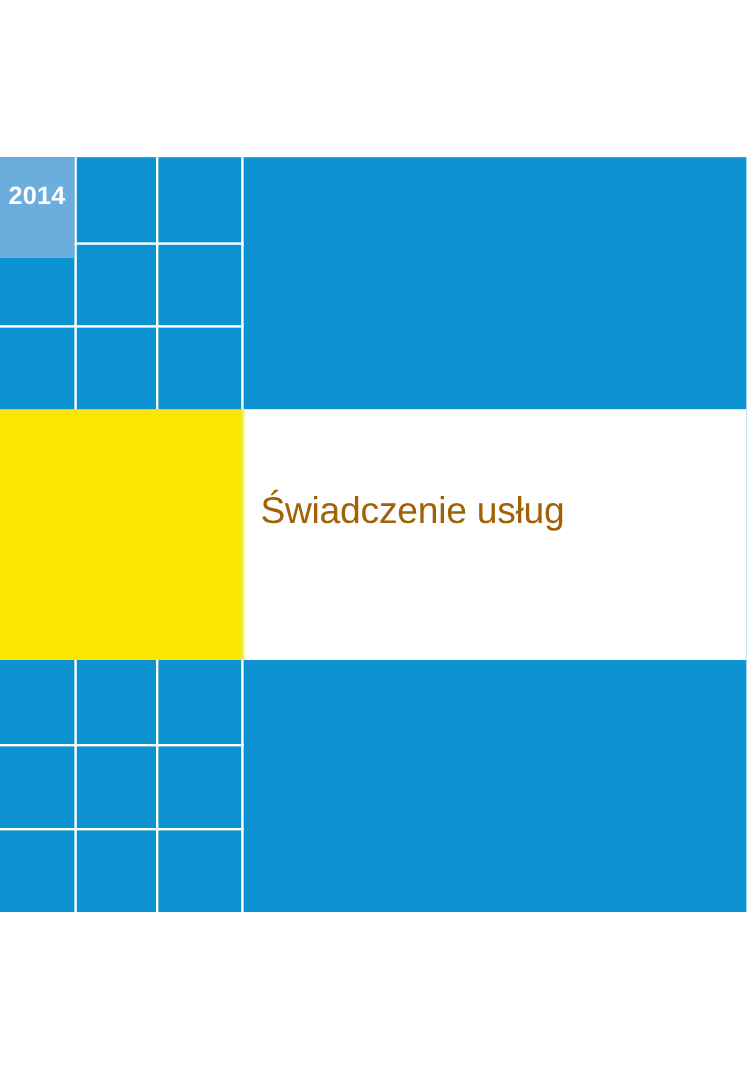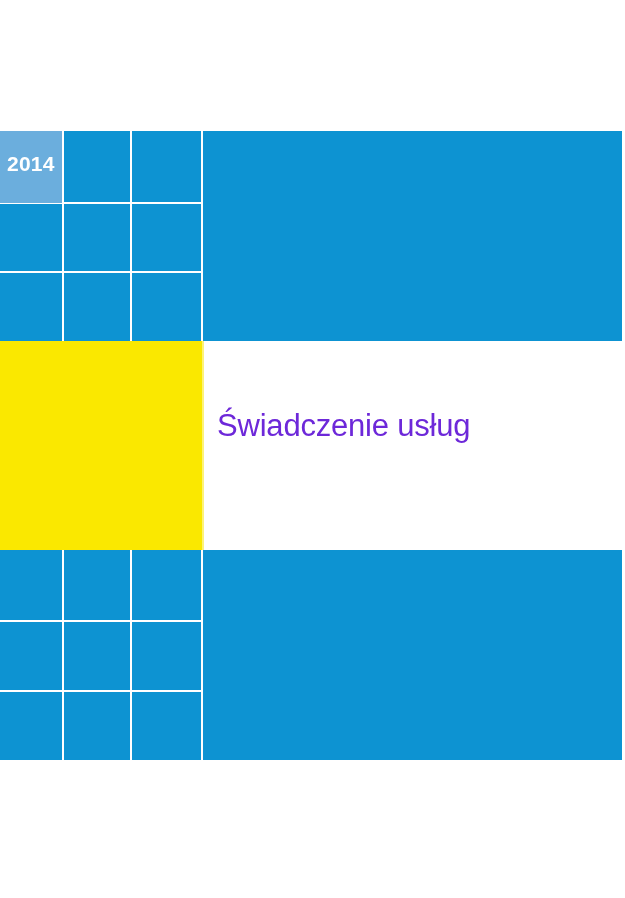--- a/index.html
+++ b/index.html
@@ -39,21 +39,21 @@
     position: absolute;
     height: 2px;
     background: #ffffff;
   }
 
   .tile-2014 {
     position: absolute;
     left: 0;
     top: 131px;
     width: 62px;
-    height: 72px;
+    height: 84px;
     background: #6baedd;
   }
   .tile-2014 .year {
     position: absolute;
     left: 7px;
     top: 22px;
     color: #ffffff;
     font-size: 21px;
     font-weight: bold;
     letter-spacing: 0.2px;
@@ -85,21 +85,21 @@
     height: 209px;
     background: #fdf37a;
   }
 
   
   .title {
     position: absolute;
     left: 217px;
     top: 405px;
     width: 400px;
-    color: #6d28d9;
+    color: #a16207;
     font-size: 31px;
     font-weight: normal;
     line-height: 1.33;
     letter-spacing: -0.2px;
   }
   .title .line { display: block; white-space: nowrap; }
 
   
   .footer {
     position: absolute;

